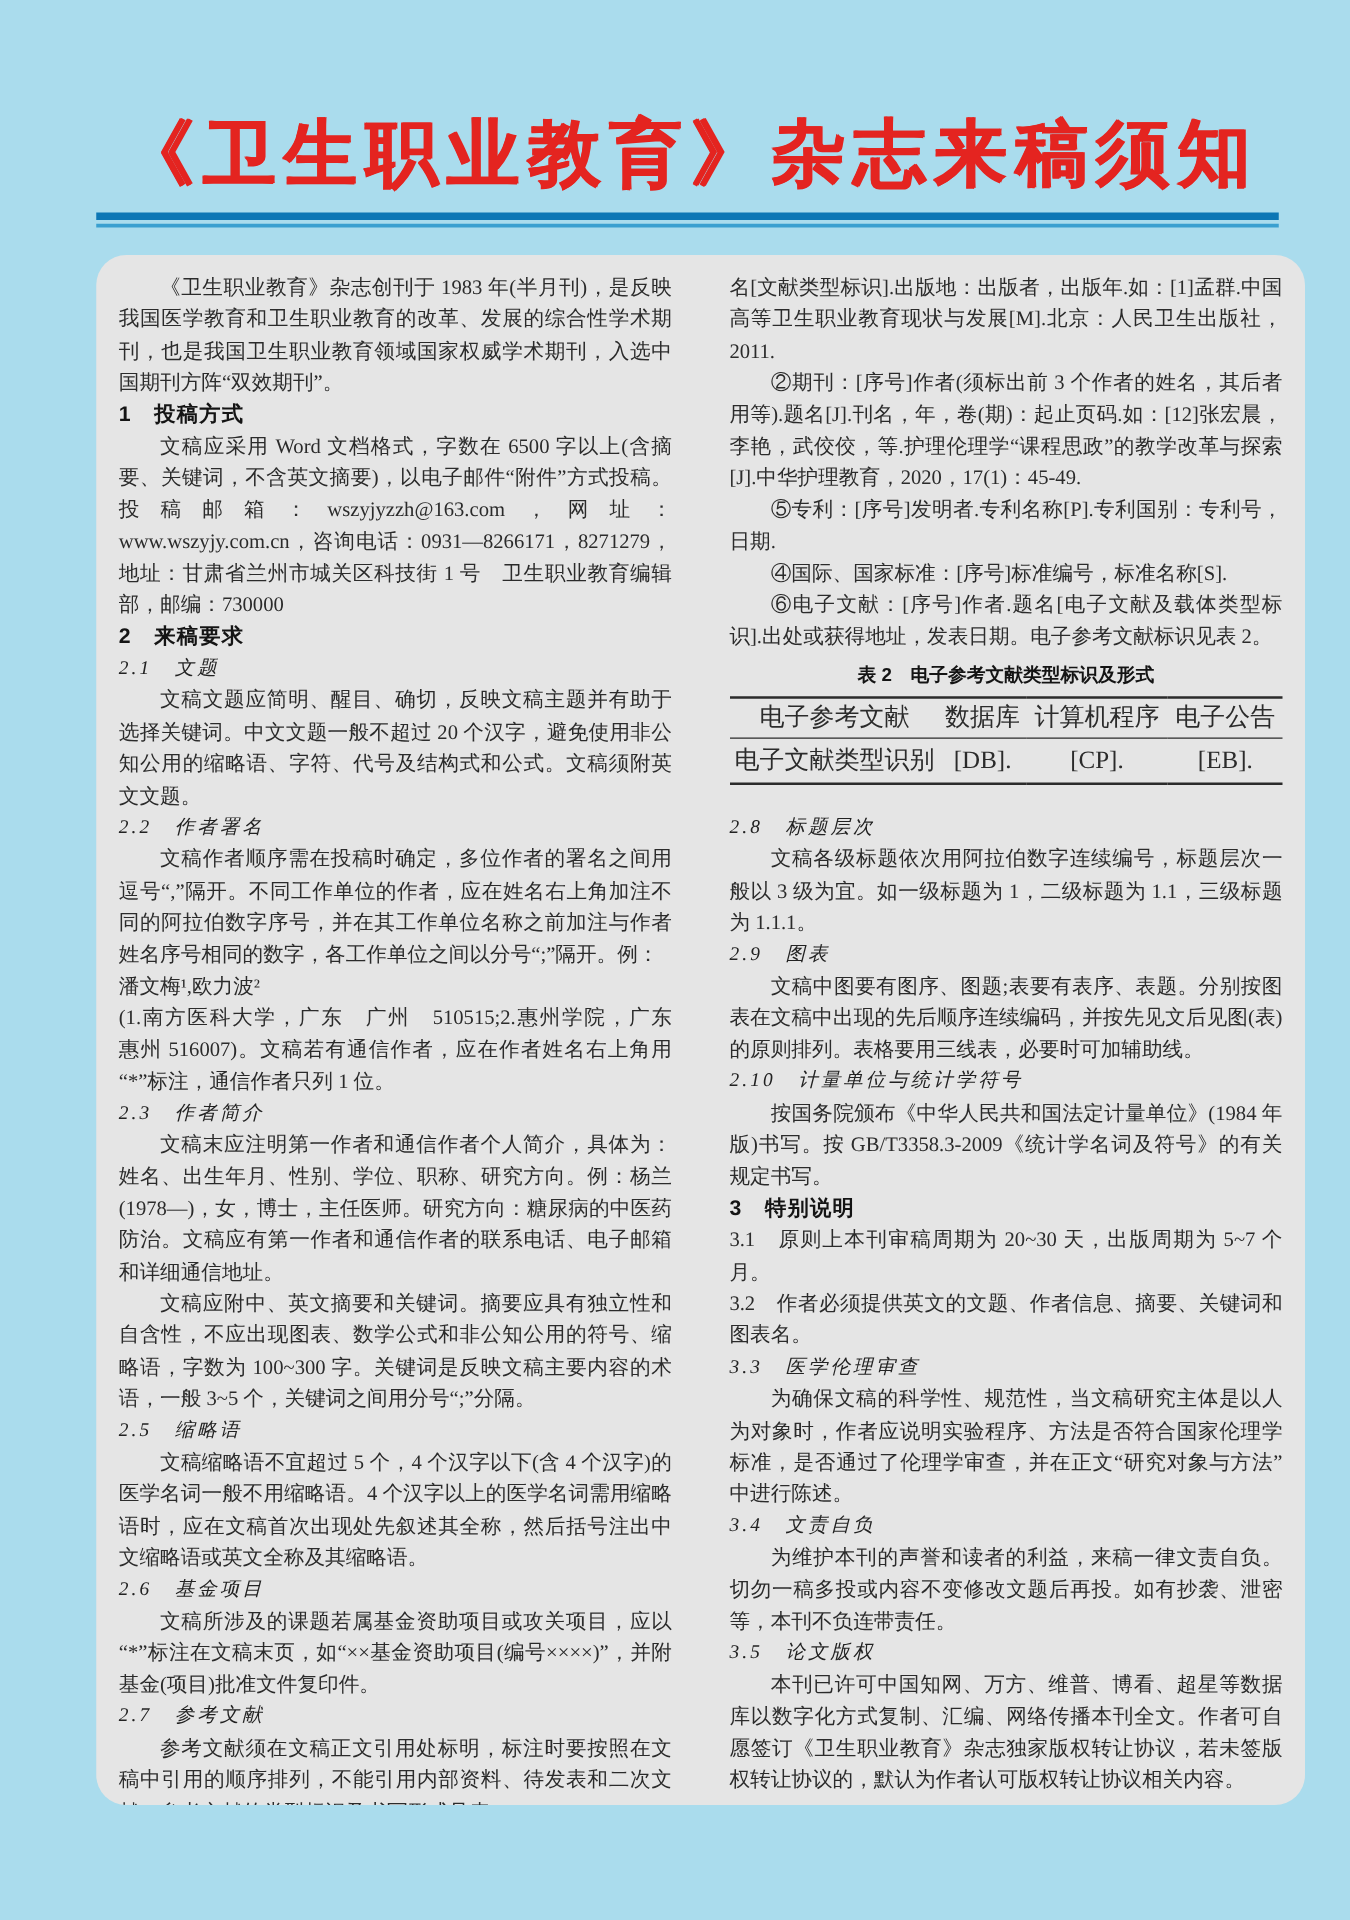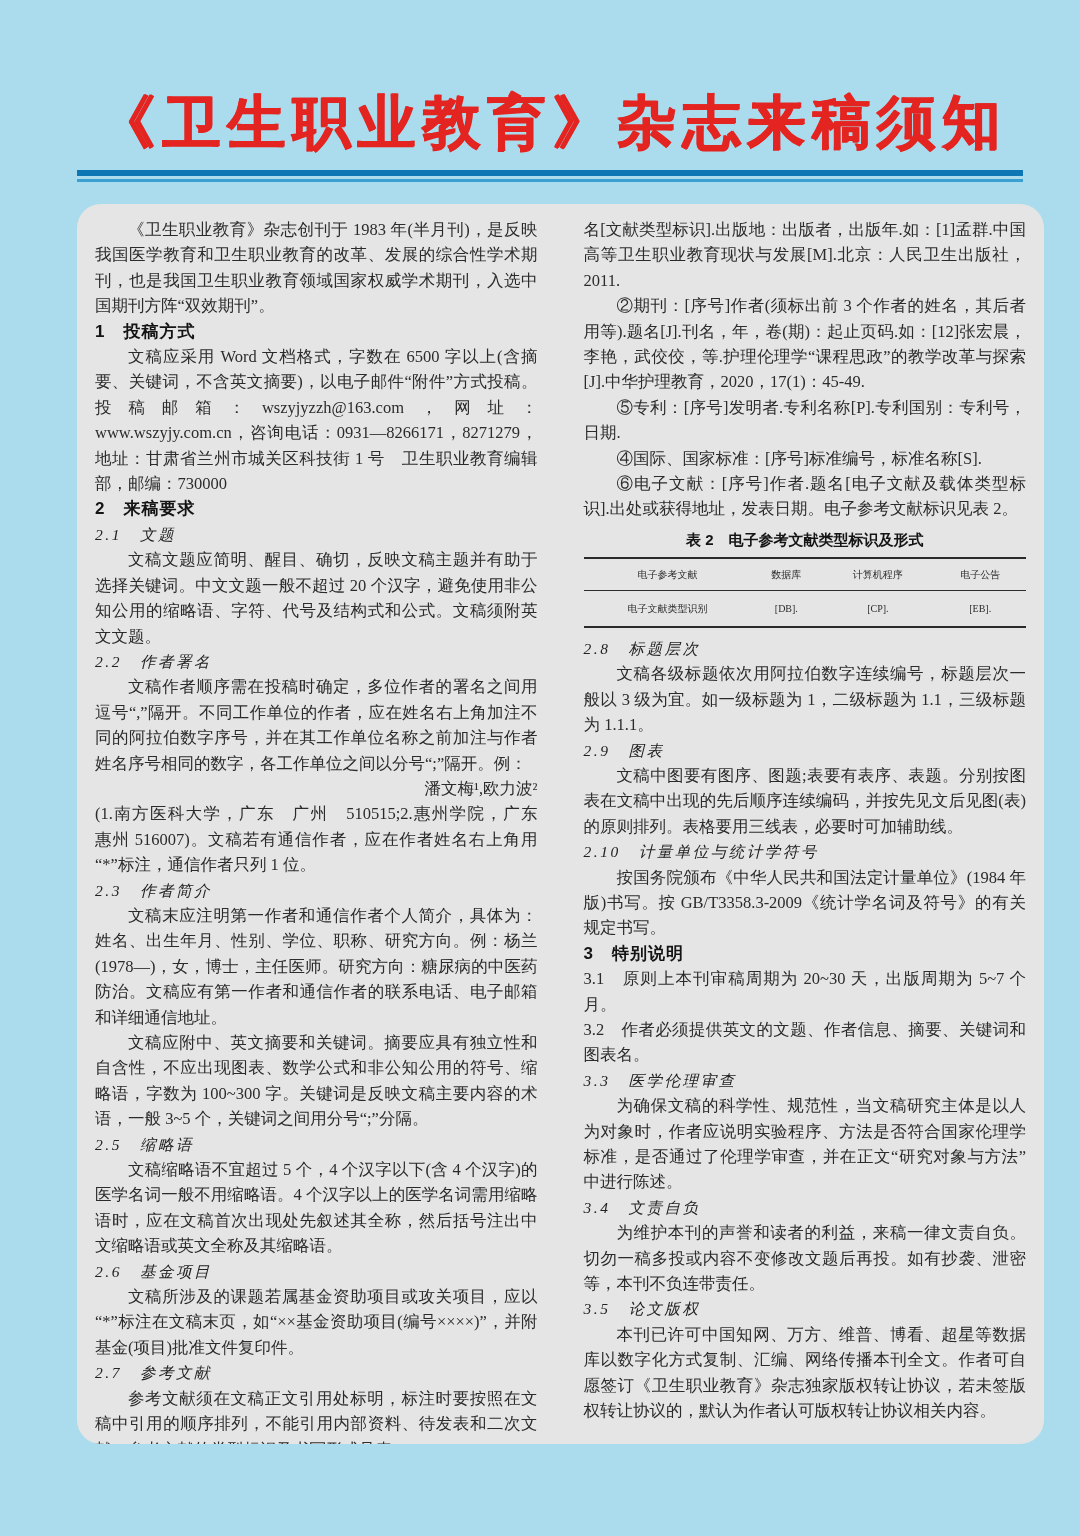--- a/index.html
+++ b/index.html
@@ -32,41 +32,41 @@
     padding: 13px 18px 10px 18px;
     display: flex; gap: 46px;
     overflow: hidden;
   }
   .col { flex: 1; min-width: 0; }
   .p {
     margin: 0; font-size: 16.5px; line-height: 25.4px;
     text-align: justify; text-indent: 2em;
   }
   .noindent { text-indent: 0; }
-  .center { text-align: right; text-indent: 0; }
+  .center { text-align: left; text-indent: 0; }
   .h1 {
     margin: 0; font-size: 17px; line-height: 25.4px; font-weight: 700;
     font-family: "Liberation Sans", "DejaVu Sans", sans-serif; color: #141414;
     letter-spacing: 1px;
   }
   .h2 {
     margin: 0; font-size: 15.5px; line-height: 25.4px;
     font-style: italic; letter-spacing: 2.5px; color: #222;
   }
   .tbl-caption {
     margin: 9px 0 7px; text-align: center;
     font-family: "Liberation Sans", "DejaVu Sans", sans-serif;
     font-weight: 700; font-size: 15px; color: #141414;
   }
   table.threeline {
     width: 100%; border-collapse: collapse;
-    font-size: 10px; line-height: 19px;
+    font-size: 20px; line-height: 19px;
     border-top: 2.2px solid #2b2b2b;
     border-bottom: 2.2px solid #2b2b2b;
-    margin-bottom: 8px;
+    margin-bottom: 21px;
   }
   .threeline th {
     font-weight: 400; padding: 6px 1px;
     border-bottom: 1.4px solid #2b2b2b;
     white-space: pre-line; text-align: center; vertical-align: middle;
   }
   .threeline td {
     padding: 8px 1px; white-space: pre-line;
     text-align: center; vertical-align: middle;
   }

